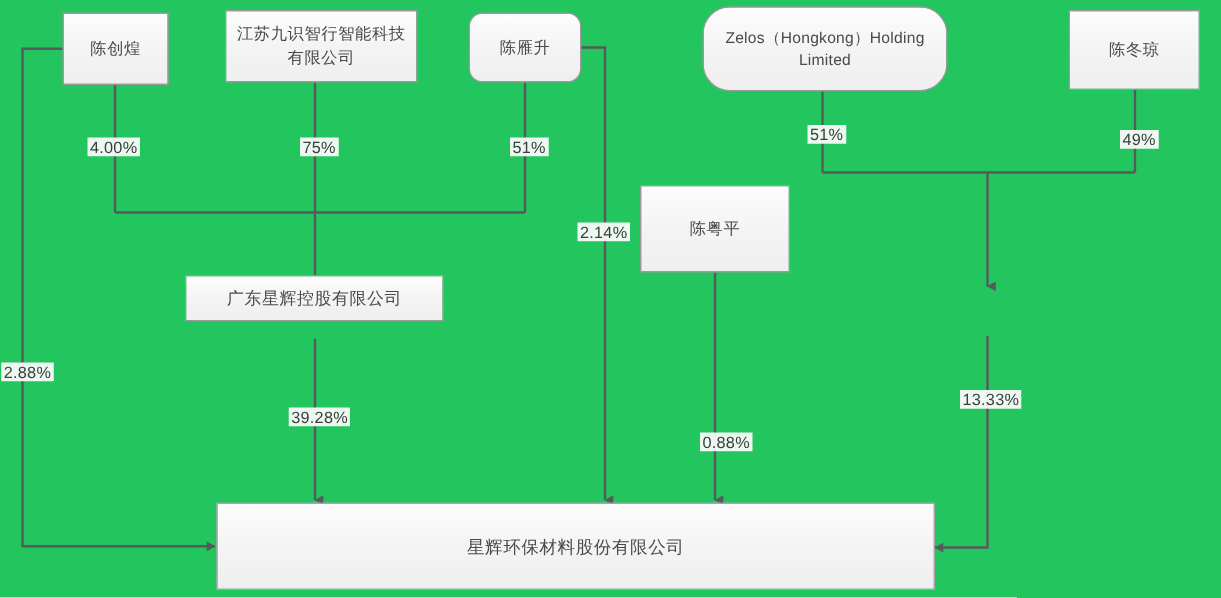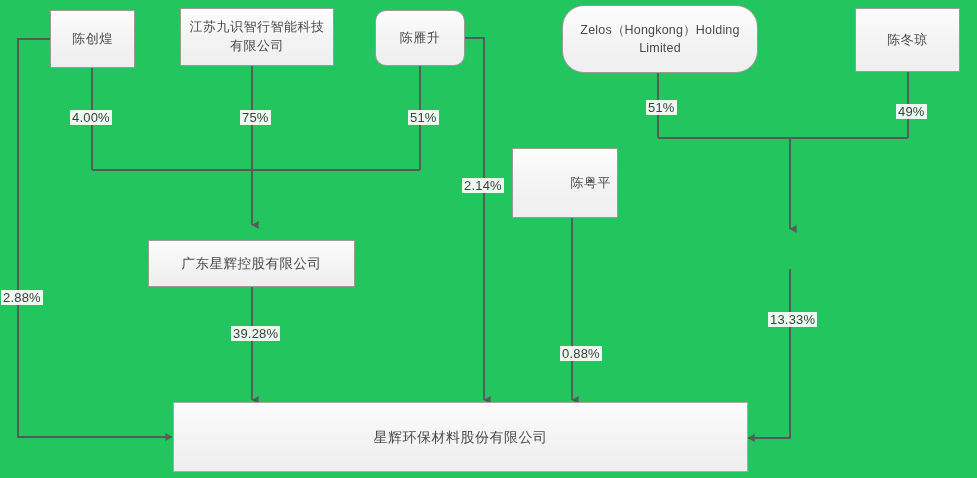--- a/index.html
+++ b/index.html
@@ -125,25 +125,25 @@
   </div>
 
   <div class="node latin" style="left:562px; top:5px; width:196px; height:68px;border-radius:22px;">
     <span>Zelos（Hongkong）Holding Limited</span>
   </div>
 
   <div class="node" style="left:855px; top:8px; width:105px; height:64px;text-align:center;">
     <span>陈冬琼</span>
   </div>
 
-  <div class="node" style="left:512px; top:148px; width:106px; height:70px;justify-content:flex-end;">
+  <div class="node" style="left:512px; top:148px; width:120px; height:70px;">
     <span>陈粤平</span>
   </div>
 
-  <div class="node wide" style="left:148px; top:240px; width:207px; height:47px;">
+  <div class="node wide" style="left:148px; top:220px; width:207px; height:37px;">
     <span>广东星辉控股有限公司</span>
   </div>
 
 
   <div class="node main" style="left:173px; top:402px; width:575px; height:70px;">
     <span>星辉环保材料股份有限公司</span>
   </div>
 
   <div class="edge-label" style="left:70px; top:110px;">
     <span>4.00%</span>

